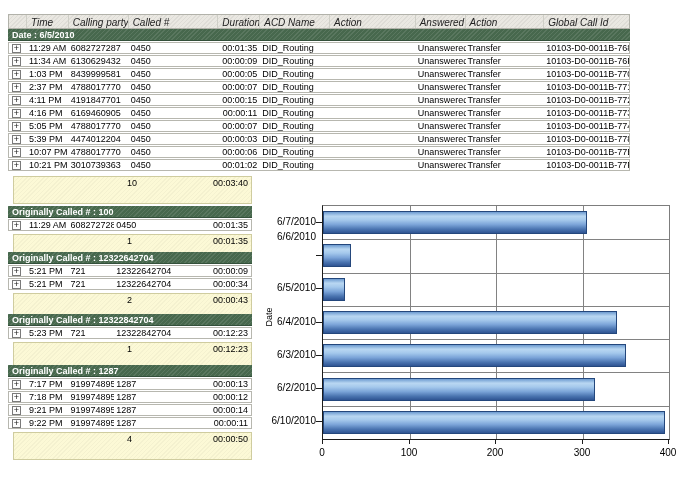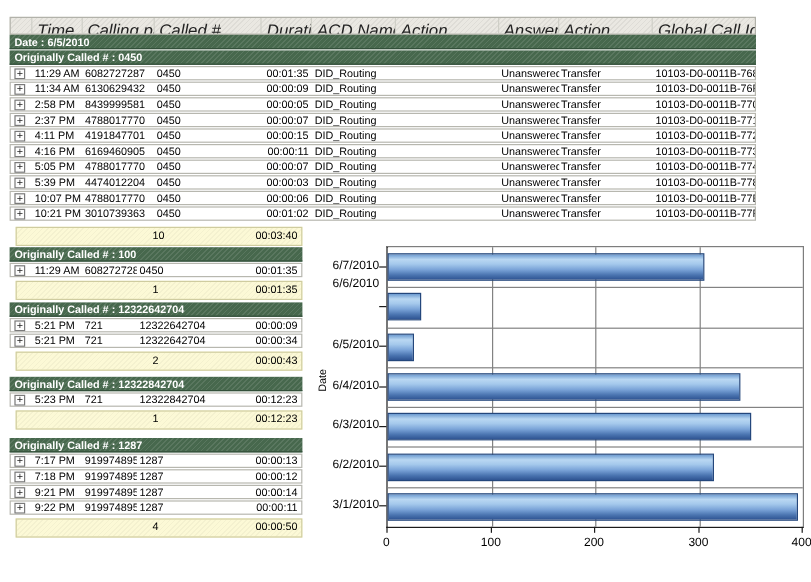--- a/index.html
+++ b/index.html
@@ -15,21 +15,21 @@
   #sec3 { top:314px; width:244px; }
   #sec4 { top:365px; width:244px; }
 
   .header-row {
     display:flex; height:15px; box-sizing:border-box;
     border:1px solid #b2b2aa;
     background:#eae8e2;
     background-image:repeating-linear-gradient(135deg, rgba(0,0,0,0.05) 0 1px, transparent 1px 3px);
   }
   .header-cell {
-    font-style:italic; font-size:14px; color:#222;
+    font-style:italic; font-size:10px; color:#222;
     padding:2px 0 0 4px; box-sizing:border-box;
     border-right:1px solid #cfcfc7; overflow:hidden; white-space:nowrap;
   }
   .header-cell:last-child { border-right:none; }
 
   .green-bar {
     height:12px; margin-bottom:1px; box-sizing:border-box;
     background-color:#47684d;
     background-image:repeating-linear-gradient(135deg, rgba(255,255,255,0.10) 0 1px, transparent 1px 3px);
     border-bottom:1px solid #33503a;
@@ -50,21 +50,21 @@
   .cell.right { text-align:right; padding-right:3px; padding-left:0; }
   .expand-cell { display:flex; align-items:center; padding-left:3px; box-sizing:border-box; }
   .expand-btn {
     width:9px; height:9px; box-sizing:border-box;
     border:1px solid #7a7a7a; background:#fdfdfd;
     font-size:9px; line-height:7px; text-align:center; color:#222;
     cursor:pointer; user-select:none;
   }
 
   .summary-row {
-    position:relative; height:16px; box-sizing:border-box;
+    position:relative; height:28px; box-sizing:border-box;
     width:239px; margin-left:5px; margin-top:3px;
     background-color:#fcf9d6;
     background-image:repeating-linear-gradient(135deg, rgba(0,0,0,0.03) 0 1px, transparent 1px 3px);
     border:1px solid #cfcc9f;
     font-size:9px; color:#000;
   }
   #sec0 .summary-row { margin-top:5px; }
   .sum-count { position:absolute; left:113px; top:1px; }
   .sum-total { position:absolute; right:3px; top:1px; }
 
@@ -114,21 +114,20 @@
       <div class="header-cell" style="width: 60px;">Calling party #</div>
       <div class="header-cell" style="width: 90px;">Called #</div>
       <div class="header-cell" style="width: 42px;">Duration</div>
       <div class="header-cell" style="width: 70px;">ACD Name</div>
       <div class="header-cell" style="width: 86px;">Action</div>
       <div class="header-cell" style="width: 50px;">Answered</div>
       <div class="header-cell" style="width: 79px;">Action</div>
       <div class="header-cell" style="width: 85px;">Global Call Id</div>
     </div>
   <div class="green-bar">Date : 6/5/2010</div>
-  <div class="green-bar">Originally Called # : 0450</div>
   <div class="rows">
       <div class="data-row">
         <div class="expand-cell" style="width: 18px;">
           <div class="expand-btn">+</div>
         </div>
         <div class="cell" style="width: 42px;">11:29 AM</div>
         <div class="cell" style="width: 60px;">6082727287</div>
         <div class="cell" style="width: 90px;">0450</div>
         <div class="cell right" style="width: 42px;">00:01:35</div>
         <div class="cell" style="width: 70px;">DID_Routing</div>
@@ -148,21 +147,21 @@
         <div class="cell" style="width: 70px;">DID_Routing</div>
         <div class="cell" style="width: 86px;"></div>
         <div class="cell" style="width: 50px;">Unanswered</div>
         <div class="cell" style="width: 79px;">Transfer</div>
         <div class="cell" style="width: 85px;">10103-D0-0011B-76F</div>
       </div>
       <div class="data-row">
         <div class="expand-cell" style="width: 18px;">
           <div class="expand-btn">+</div>
         </div>
-        <div class="cell" style="width: 42px;">2:58 PM</div>
+        <div class="cell" style="width: 42px;">1:03 PM</div>
         <div class="cell" style="width: 60px;">8439999581</div>
         <div class="cell" style="width: 90px;">0450</div>
         <div class="cell right" style="width: 42px;">00:00:05</div>
         <div class="cell" style="width: 70px;">DID_Routing</div>
         <div class="cell" style="width: 86px;"></div>
         <div class="cell" style="width: 50px;">Unanswered</div>
         <div class="cell" style="width: 79px;">Transfer</div>
         <div class="cell" style="width: 85px;">10103-D0-0011B-770</div>
       </div>
       <div class="data-row">
@@ -407,21 +406,21 @@
     <div class="ytick-label" style="top: 31px;">6/6/2010</div>
     <div class="ytick-mark" style="top: 55px;"></div>
     <div class="ytick-label" style="top: 82px;">6/5/2010</div>
     <div class="ytick-mark" style="top: 88px;"></div>
     <div class="ytick-label" style="top: 116px;">6/4/2010</div>
     <div class="ytick-mark" style="top: 122px;"></div>
     <div class="ytick-label" style="top: 149px;">6/3/2010</div>
     <div class="ytick-mark" style="top: 155px;"></div>
     <div class="ytick-label" style="top: 182px;">6/2/2010</div>
     <div class="ytick-mark" style="top: 188px;"></div>
-    <div class="ytick-label" style="top: 215px;">3/1/2010</div>
+    <div class="ytick-label" style="top: 215px;">6/10/2010</div>
     <div class="ytick-mark" style="top: 221px;"></div>
     <div class="xtick-mark" style="left: 70px;"></div>
     <div class="xtick-label" style="left: 50px;">0</div>
     <div class="xtick-mark" style="left: 157px;"></div>
     <div class="xtick-label" style="left: 137px;">100</div>
     <div class="xtick-mark" style="left: 243px;"></div>
     <div class="xtick-label" style="left: 223px;">200</div>
     <div class="xtick-mark" style="left: 330px;"></div>
     <div class="xtick-label" style="left: 310px;">300</div>
     <div class="xtick-mark" style="left: 416px;"></div>

